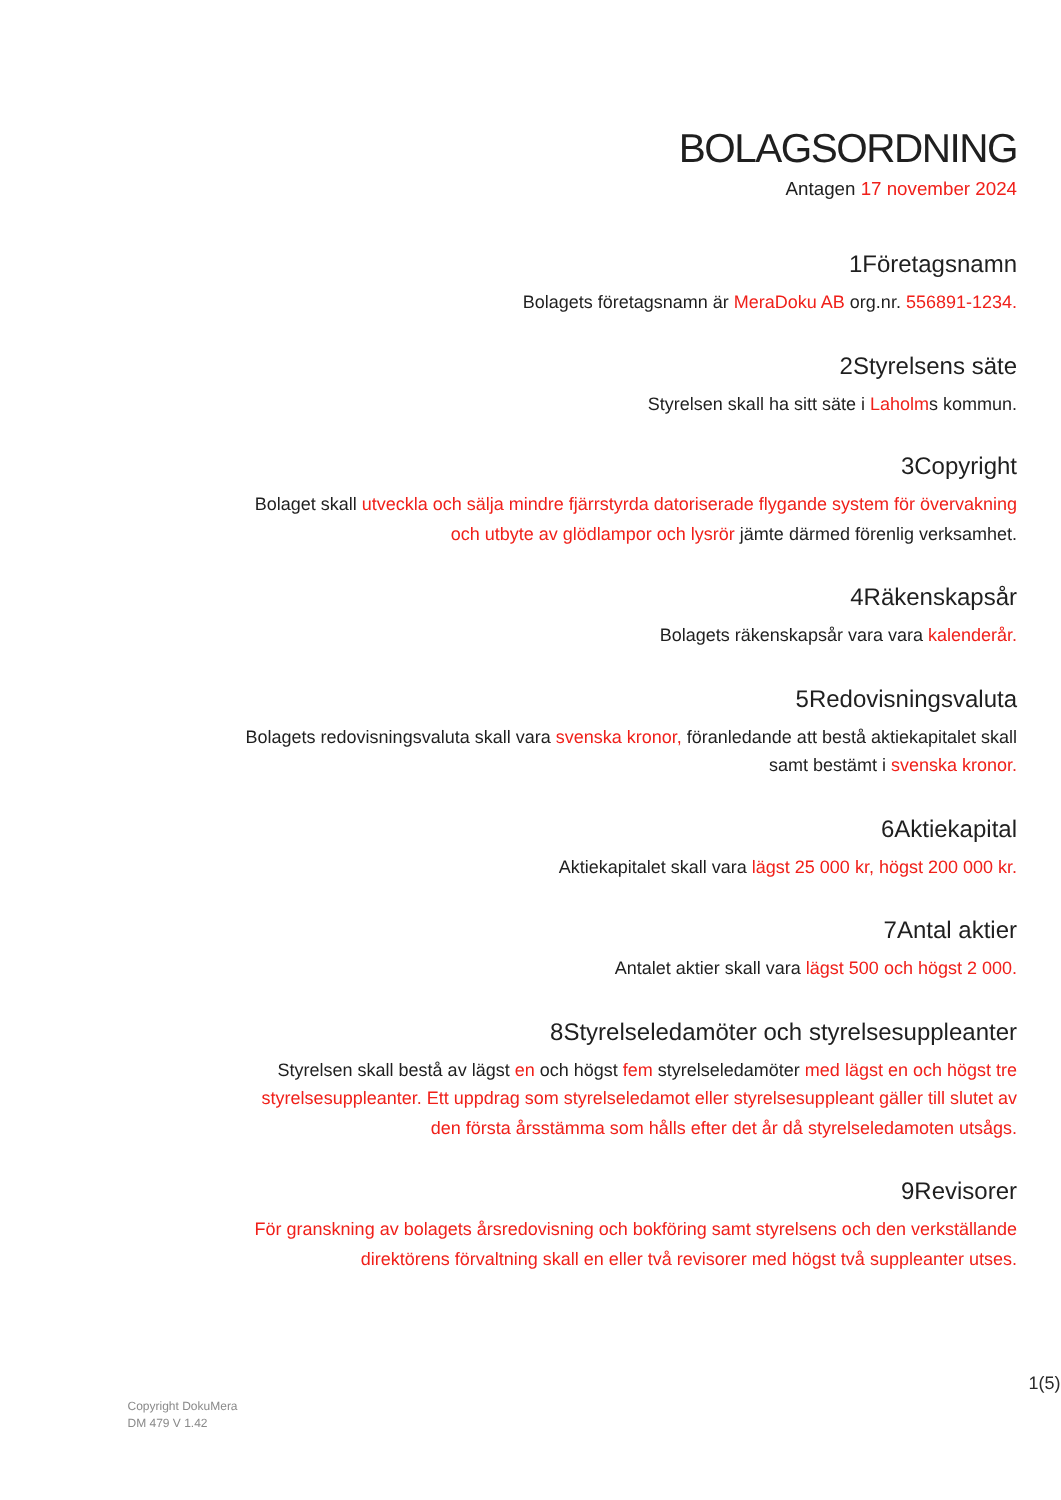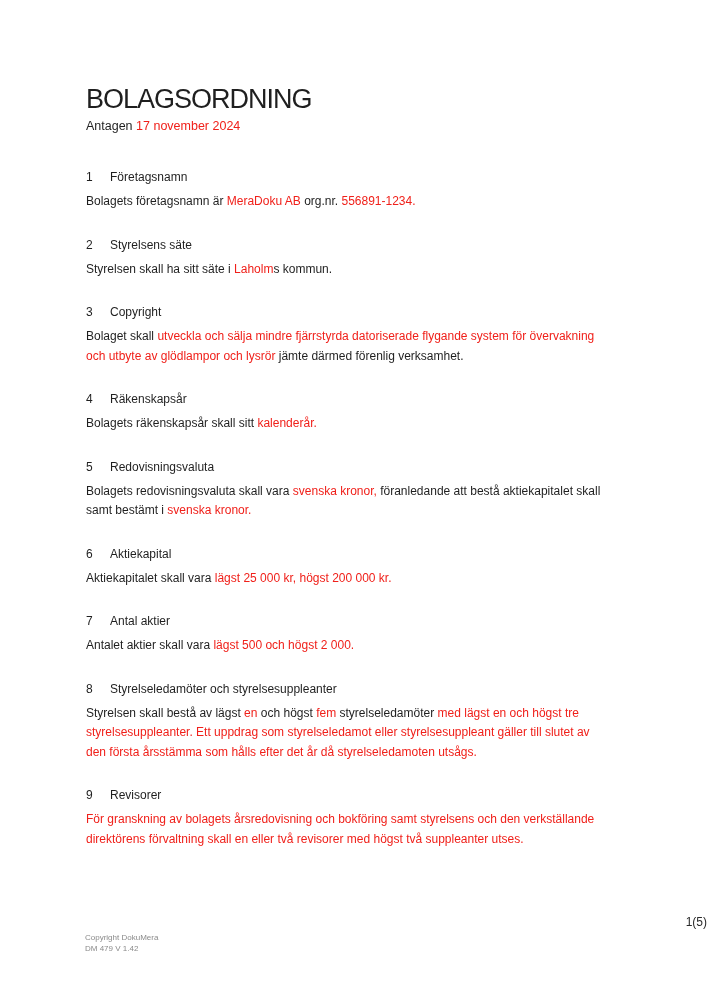--- a/index.html
+++ b/index.html
@@ -11,40 +11,41 @@
     background: #ffffff;
     font-family: "Liberation Sans", sans-serif;
     color: var(--ink, #1f1f1f);
     overflow: hidden;
   }
   .content {
     position: absolute;
     left: 86px;
     top: 84px;
     width: 592px;
+    text-align: right;
   }
   .doc-title {
     margin: 0;
     font-size: 27px;
     font-weight: 400;
     letter-spacing: -1px;
     line-height: 30px;
     color: var(--ink, #1f1f1f);
   }
   .adopted {
     margin-top: 5px;
     font-size: 12.5px;
     line-height: 15px;
   }
   .red { color: var(--red, #f0201a); }
   .sec { margin-top: 22px; }
   .sec.first { margin-top: 32px; }
   .sec h2 {
     margin: 0 0 4px 0;
-    font-size: 12px;
+    font-size: 16px;
     font-weight: 400;
     line-height: 22px;
     color: var(--ink, #1f1f1f);
   }
   .sec h2 .num {
     display: inline-block;
     width: 24px;
   }
   .sec p {
     margin: 0;
@@ -85,21 +86,21 @@
         <section class="sec">
           <h2><span class="num">2</span><span>Styrelsens säte</span></h2>
           <p><span>Styrelsen skall ha sitt säte i </span><span class="red">Laholm</span><span>s kommun.</span></p>
         </section>
         <section class="sec">
           <h2><span class="num">3</span><span>Copyright</span></h2>
           <p><span>Bolaget skall </span><span class="red">utveckla och sälja mindre fjärrstyrda datoriserade flygande system för övervakning</span><br><span class="red">och utbyte av glödlampor och lysrör</span><span> jämte därmed förenlig verksamhet.</span></p>
         </section>
         <section class="sec">
           <h2><span class="num">4</span><span>Räkenskapsår</span></h2>
-          <p><span>Bolagets räkenskapsår skall sitt </span><span class="red">kalenderår.</span></p>
+          <p><span>Bolagets räkenskapsår vara vara </span><span class="red">kalenderår.</span></p>
         </section>
         <section class="sec">
           <h2><span class="num">5</span><span>Redovisningsvaluta</span></h2>
           <p><span>Bolagets redovisningsvaluta skall vara </span><span class="red">svenska kronor,</span><span> föranledande att bestå aktiekapitalet skall</span><br><span>samt bestämt i </span><span class="red">svenska kronor.</span></p>
         </section>
         <section class="sec">
           <h2><span class="num">6</span><span>Aktiekapital</span></h2>
           <p><span>Aktiekapitalet skall vara </span><span class="red">lägst 25 000 kr, högst 200 000 kr.</span></p>
         </section>
         <section class="sec">

